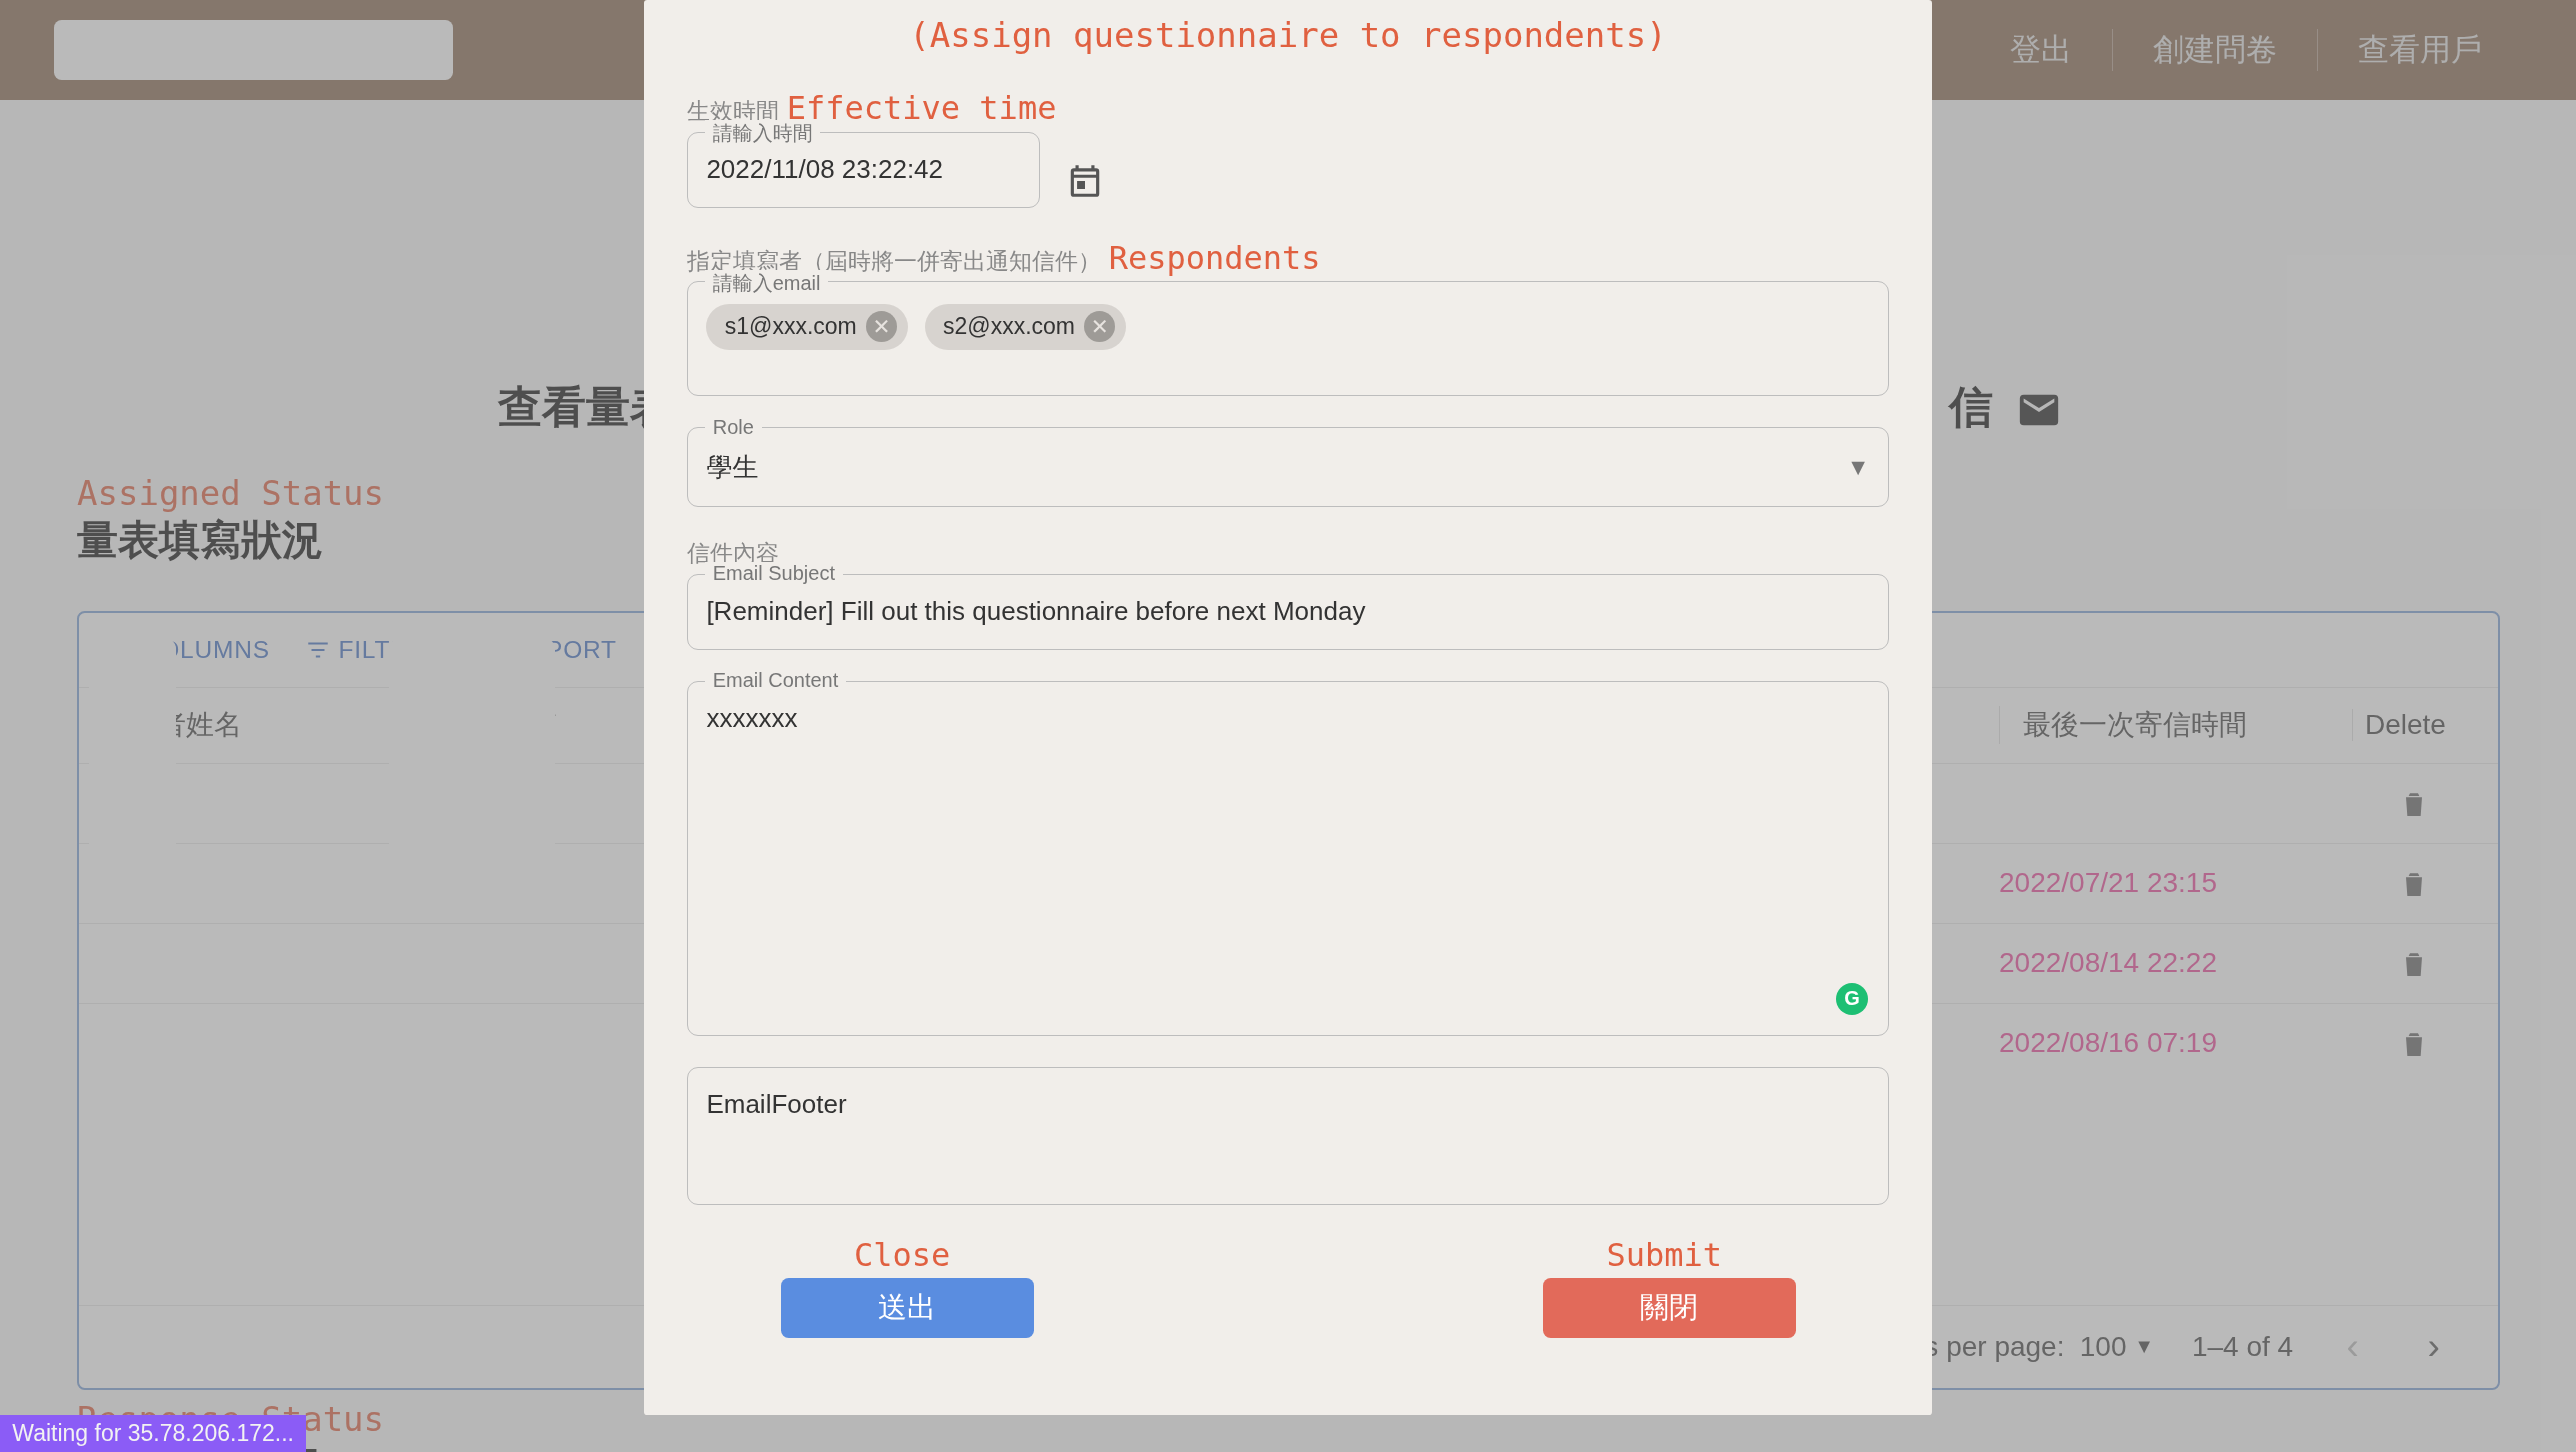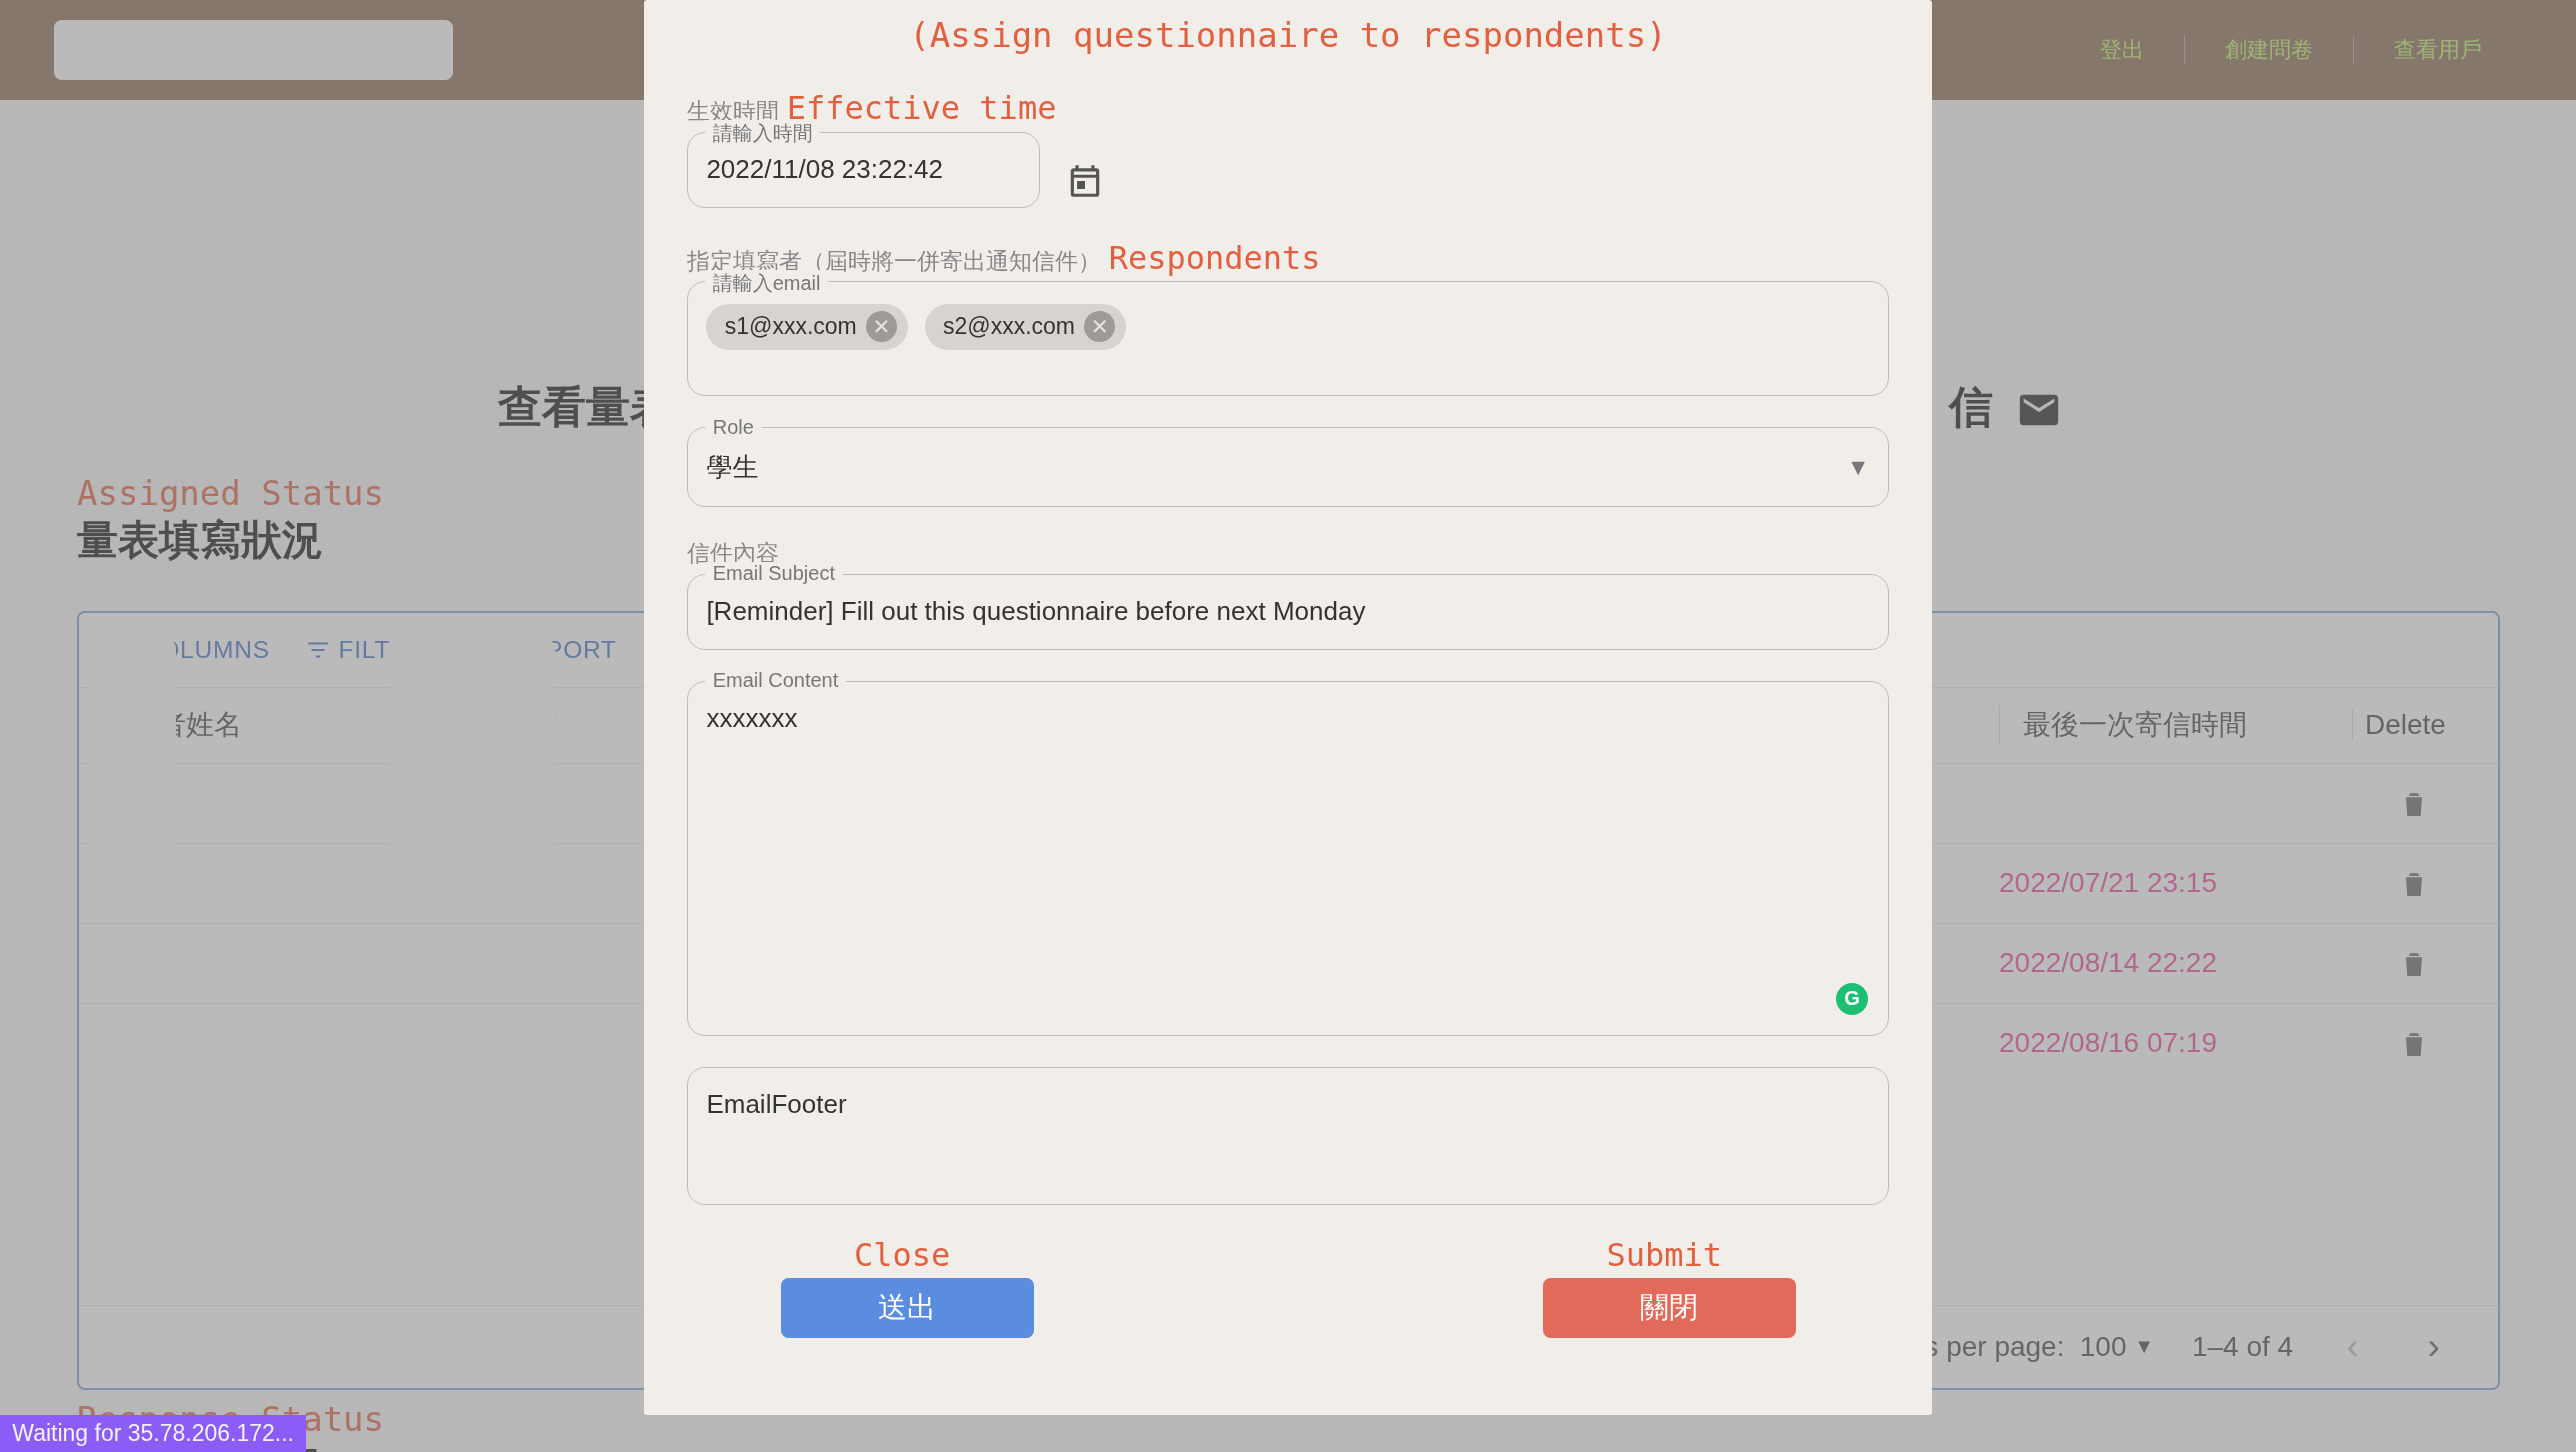--- a/index.html
+++ b/index.html
@@ -23,21 +23,21 @@
       height: 100px;
       background: var(--brown);
       display: flex; align-items: center; justify-content: space-between;
       padding: 0 54px;
     }
     .topnav .logo {
       width: 399px; height: 60px; background: #fff; border-radius: 7.7px;
     }
     .topnav .right { display: flex; gap: 0; }
     .topnav .right a {
-      color: #bef264; font-size: 22px; padding: 0 40px;
+      color: #e5e5e5; font-size: 31px; padding: 0 40px;
       border-left: 1.5px solid rgba(255,255,255,.35);
       text-decoration: none;
     }
     .topnav .right a:first-child { border-left: none; }
 
     
     .page-body { padding: 230px 77px 0; position: relative; }
     .page-title-row {
       position: absolute; top: 307px; left: 0; width: 100%;
       display: flex; align-items: center; justify-content: center; gap: 6.1px;
@@ -92,21 +92,21 @@
       width: 1288px; height: 1415px;
       background: var(--modal-bg); border-radius: 3.1px;
       padding: 38px 43px 0;
       overflow: hidden;
     }
     .modal .field-label { color:#888; font-size: 23px; margin-bottom: 4.6px; }
     .modal .float-label {
       position: absolute; top:-12.3px; left:17px; background: var(--modal-bg);
       padding: 0 7.7px; color:#777; font-size: 20px;
     }
-    .modal .field-wrap { position: relative; border:1.5px solid var(--border-gray); border-radius:18px; padding: 21.5px 18.4px; margin-bottom: 31px; }
+    .modal .field-wrap { position: relative; border:1.5px solid var(--border-gray); border-radius:11px; padding: 21.5px 18.4px; margin-bottom: 31px; }
     .modal .field-wrap input[type=text], .modal .field-wrap textarea, .modal .field-wrap .select-val {
       border:none; background:transparent; font-size:26px; width:100%; outline:none; color:#333;
     }
     .modal .field-wrap textarea { resize:none; }
 
     .dt-row { display:flex; gap:26px; align-items:center; }
     .dt-row .field-wrap { width:353px; margin-bottom:31px;}
     .cal-icon { font-size:34px; color:#555; }
 
     .chips { display:flex; gap:17px; flex-wrap:wrap; }

